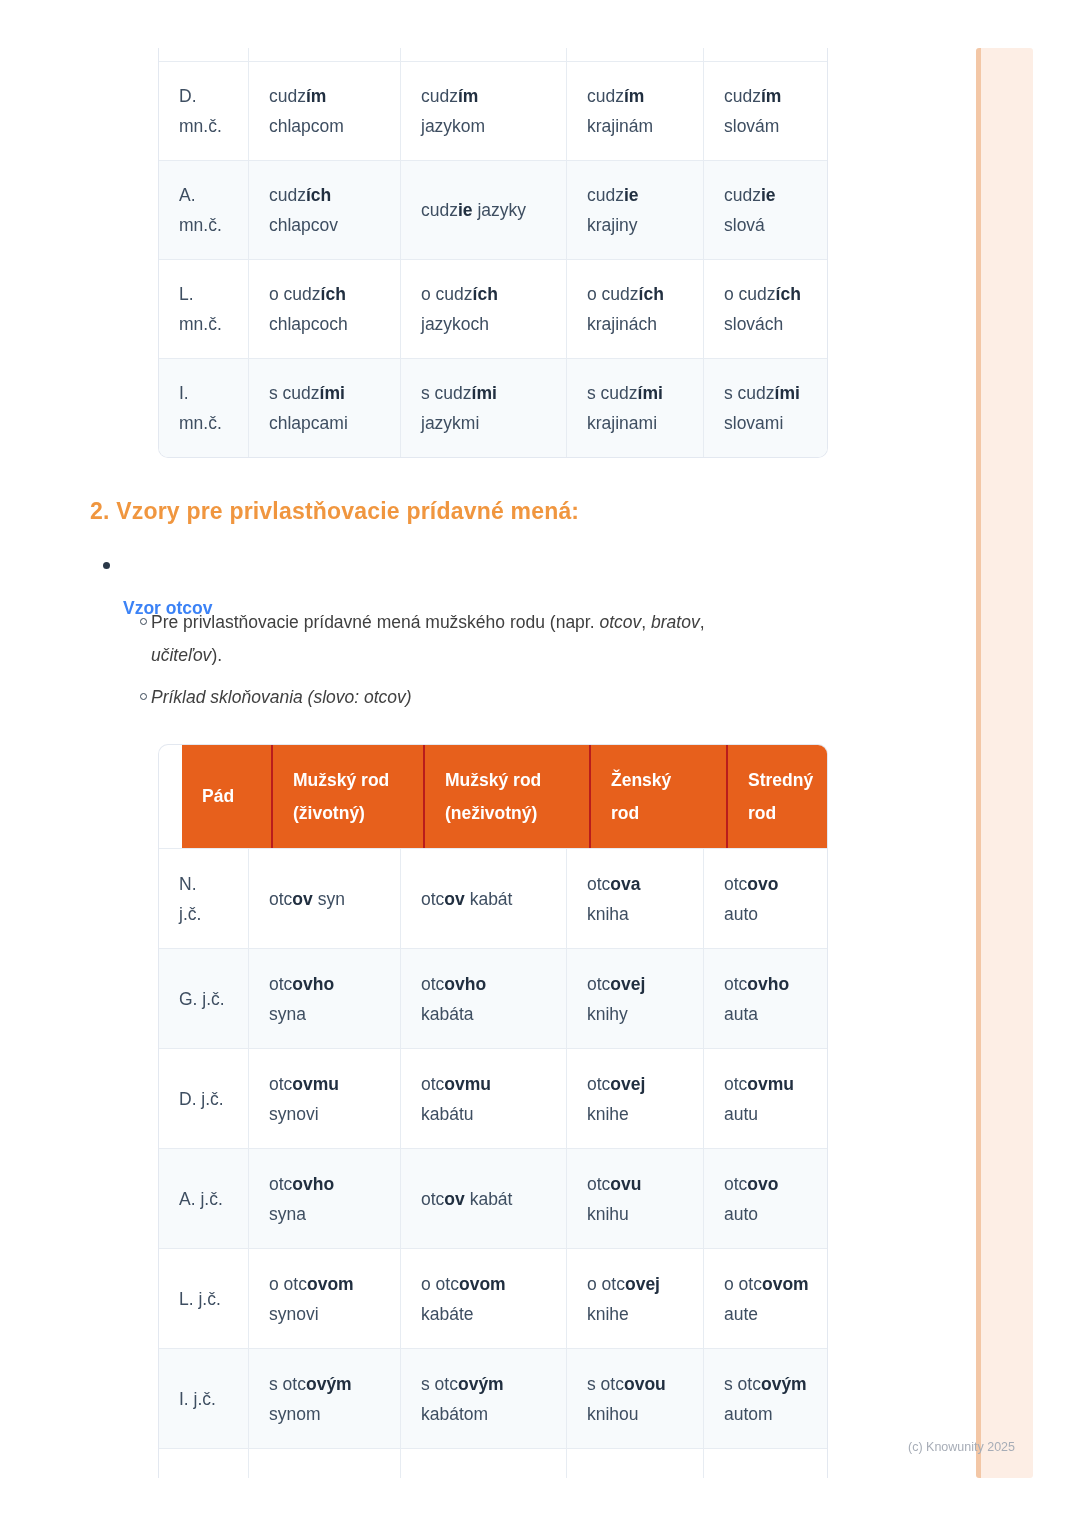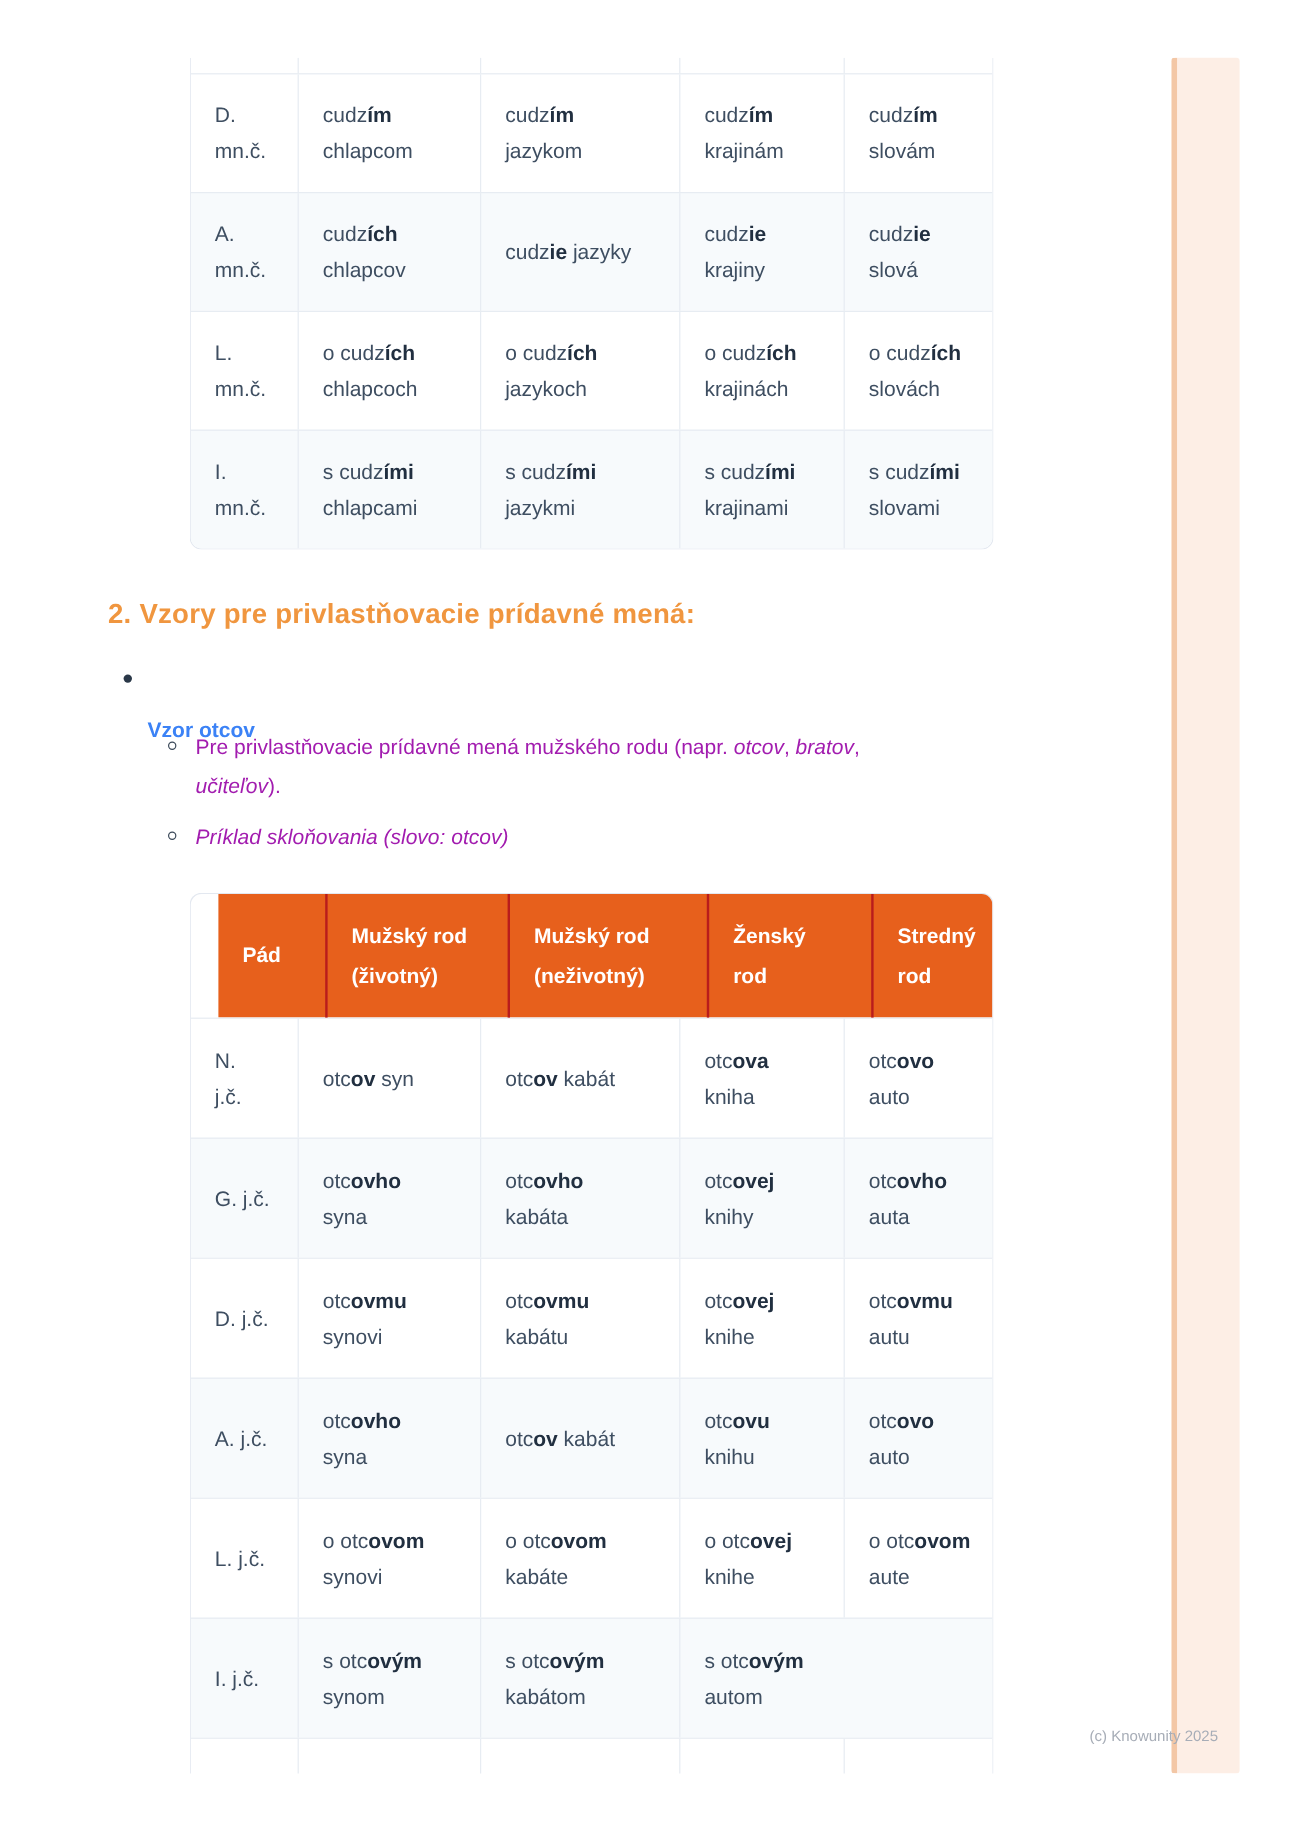--- a/index.html
+++ b/index.html
@@ -44,21 +44,21 @@
   .bullet { position:absolute; display:flex; z-index:2; }
   .lvl1 { left:103px; top:506px; }
   .dot { width:7px; height:7px; border-radius:50%; background:#2a3848; margin-top:8px; flex:none; }
   .b1 { margin-left:13px; font-weight:bold; font-size:17.5px; color:#3b82f6;margin-top:44px; }
 
   .lvl2 { left:140px; }
   .s1 { top:558px; width:660px; }
   .s2 { top:633px; }
   .circ { width:7px; height:7px; border:1.5px solid #3a4858; border-radius:50%;
     margin-top:12px; flex:none; background:transparent; }
-  .subtext { margin-left:16px; font-size:17.5px; color:#a21caf; line-height:33px; }
+  .subtext { margin-left:4px; font-size:17.5px; color:#404040; line-height:33px; }
   .subtext .ln { white-space:normal; }
 
   .footer { position:absolute; left:908px; top:1392px; font-size:12.5px;
     color:#a7adb7; z-index:5; }
 </style>
 </head>
 <body>
 
 <div class="page">
 
@@ -316,20 +316,24 @@
             <div class="ln">I. j.č.</div>
           </div>
           <div class="cell c1">
             <div class="ln">s otc<b>ovým</b></div>
             <div class="ln">synom</div>
           </div>
           <div class="cell c2">
             <div class="ln">s otc<b>ovým</b></div>
             <div class="ln">kabátom</div>
           </div>
+          <div class="cell c3">
+            <div class="ln">s otc<b>ovou</b></div>
+            <div class="ln">knihou</div>
+          </div>
           <div class="cell c4">
             <div class="ln">s otc<b>ovým</b></div>
             <div class="ln">autom</div>
           </div>
         </div>
       </div>
     <div class="row partial">
       <div class="cell c0"></div>
       <div class="cell c1"></div>
       <div class="cell c2"></div>

